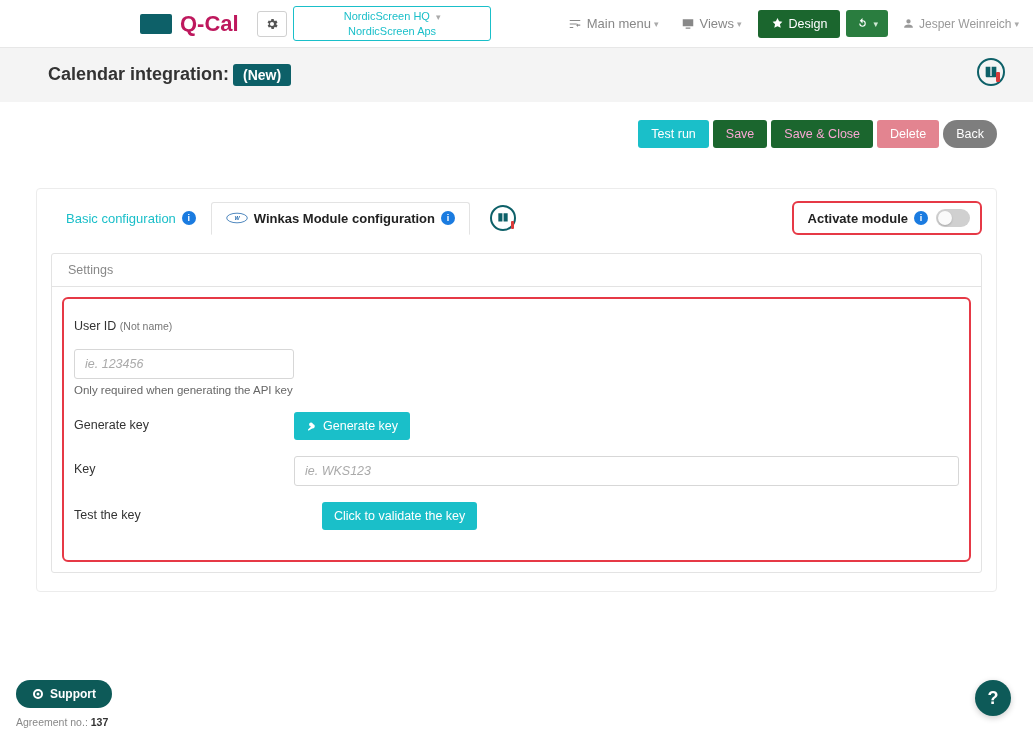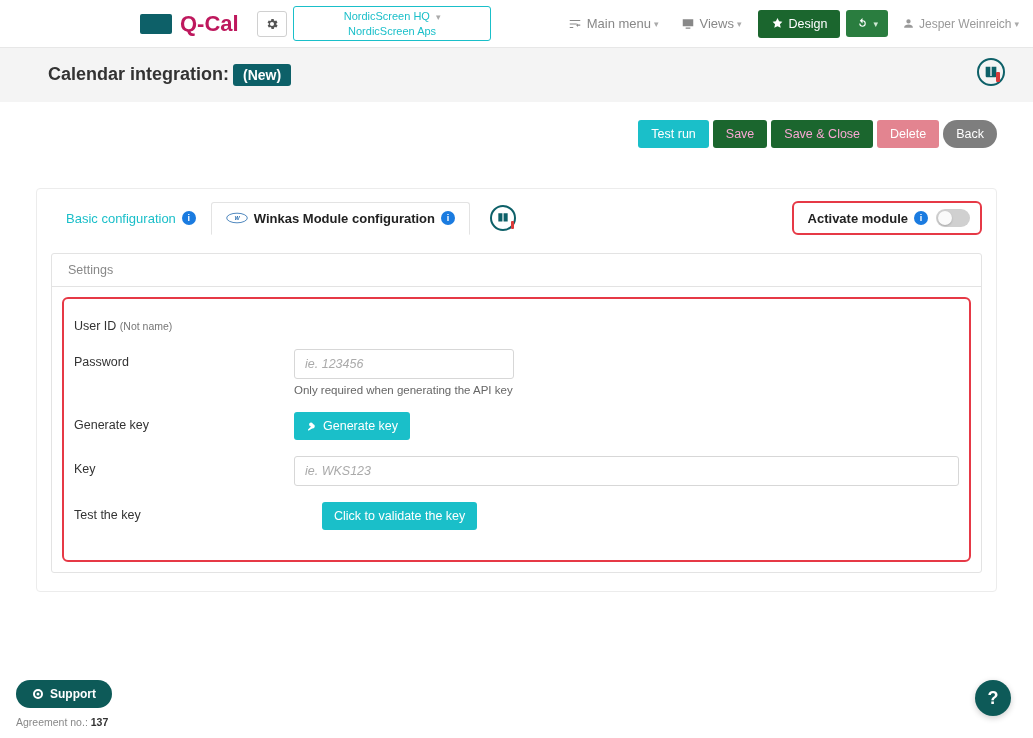--- a/index.html
+++ b/index.html
@@ -209,21 +209,20 @@
         <div class="highlight-box">
 
 
           <div class="form-row">
             <div class="form-label">
               <span>User ID </span><span class="sub">(Not name)</span>
             </div>
           </div>
 
           <div class="form-row">
-            <div class="form-label">Password</div>
             <div class="form-field">
               <input class="text-input small-input" type="password" placeholder="ie. 123456" style="">
               <div class="helper">Only required when generating the API key</div>
             </div>
           </div>
 
           <div class="form-row">
             <div class="form-label">Generate key</div>
             <div class="form-field">
               <button class="btn-cyan">

